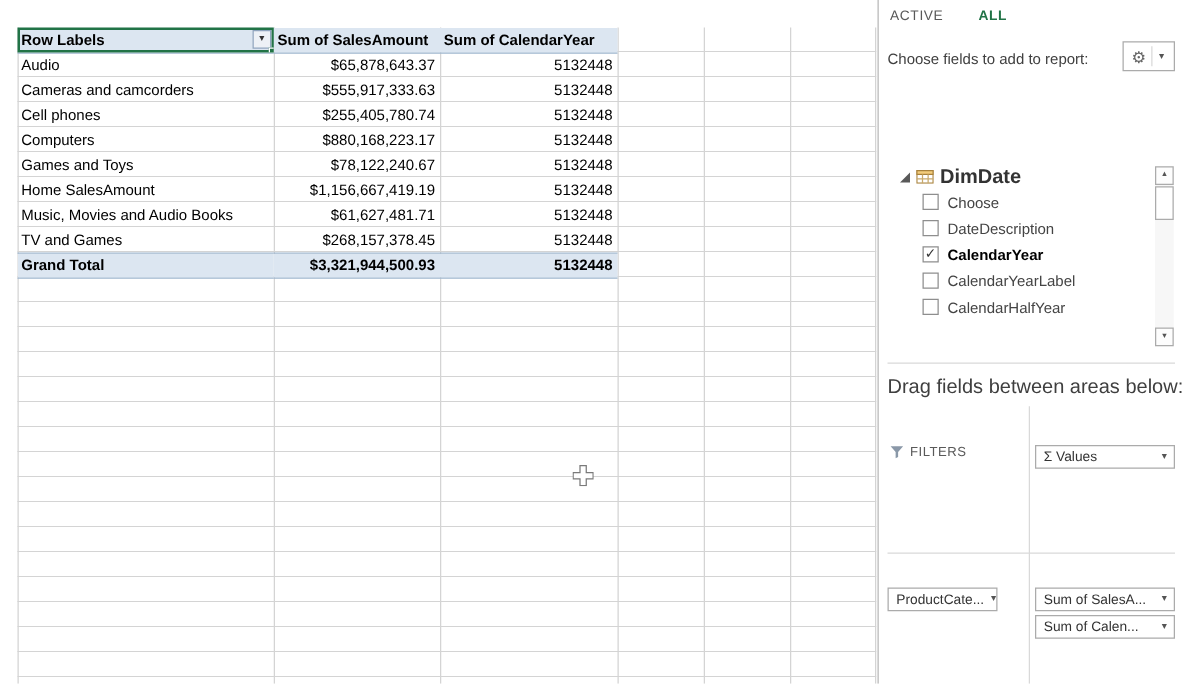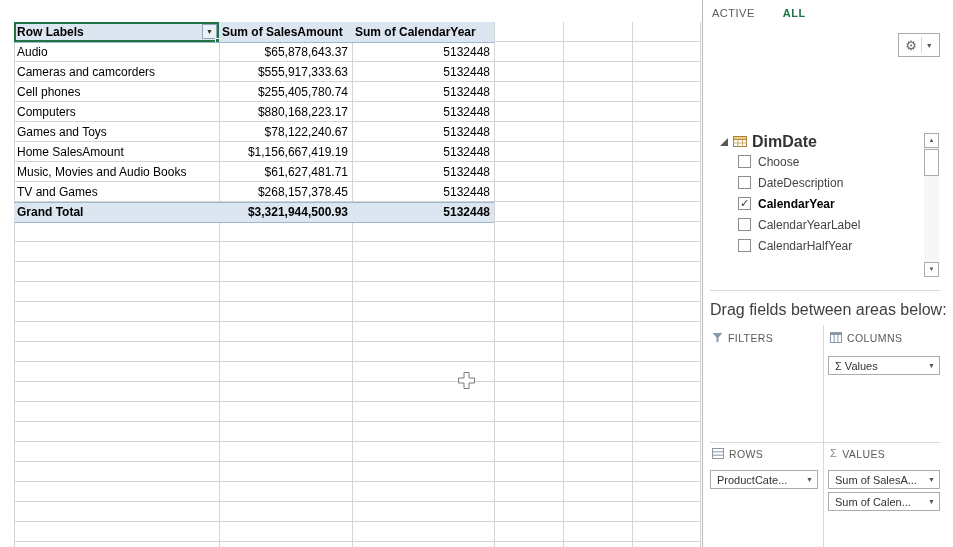--- a/index.html
+++ b/index.html
@@ -102,21 +102,21 @@
   }
   .sbtn.up { top:0; }
   .sbtn.down { bottom:0; }
   .sthumb { position:absolute; left:0; top:16px; width:15px; height:27px; background:#fff; border:1px solid #ABABAB; }
 
   .hline { background:#D9D9D9; height:1px; }
   .vline2 { background:#D9D9D9; width:1px; }
 
   .draglbl { left:0; top:301px; font-size:16px; color:#3F3F3F; }
 
-  .areahdr { display:flex; align-items:flex-start; gap:5px; font-size:10.5px; color:#595959; letter-spacing:.4px; }
+  .areahdr { display:flex; align-items:flex-start; gap:5px; font-size:10.5px; color:#595959; letter-spacing:.4px;margin-top:24px; }
   .areahdr svg { flex:0 0 auto; }
   .sigma { font-size:11px; color:#7E8C9C; line-height:1; }
 
   .chip {
     position:absolute; height:19px; background:#fff; border:1px solid #ABABAB;
     display:flex; align-items:center; justify-content:space-between;
     padding:0 4px 0 6px; font-size:11px; color:#333; white-space:nowrap;
   }
   .chip .arr { font-size:7px; color:#555; margin-left:4px; }
 
@@ -215,20 +215,21 @@
 
   <div class="splitter"></div>
 
   <div class="pane">
 
     <div class="abs tabs">
       <span class="tab-active">ACTIVE</span>
       <span class="tab-all">ALL</span>
     </div>
 
+    <div class="abs choose">Choose fields to add to report:</div>
 
     <div class="abs gearbtn">
       <span class="gear">⚙</span>
       <span class="sep"></span>
       <span class="arr">▼</span>
     </div>
 
 
     <div class="abs fieldlist">
       <div class="tablerow">
@@ -313,21 +314,21 @@
     <div class="abs areahdr" style="left:120px; top:448px;">
       <span class="sigma">Σ</span>
       <span>VALUES</span>
     </div>
 
     <div class="chip" style="left:118px; top:356px; width:112px;">
       <span>Σ Values</span>
       <span class="arr">▼</span>
     </div>
 
-    <div class="chip" style="left:0; top:470px; width:108px;">
+    <div class="chip" style="left:0; top:470px; width:88px;">
       <span>ProductCate...</span>
       <span class="arr">▼</span>
     </div>
 
     <div class="chip" style="left:118px; top:470px; width:112px;">
       <span>Sum of SalesA...</span>
       <span class="arr">▼</span>
     </div>
 
     <div class="chip" style="left:118px; top:492px; width:112px;">

